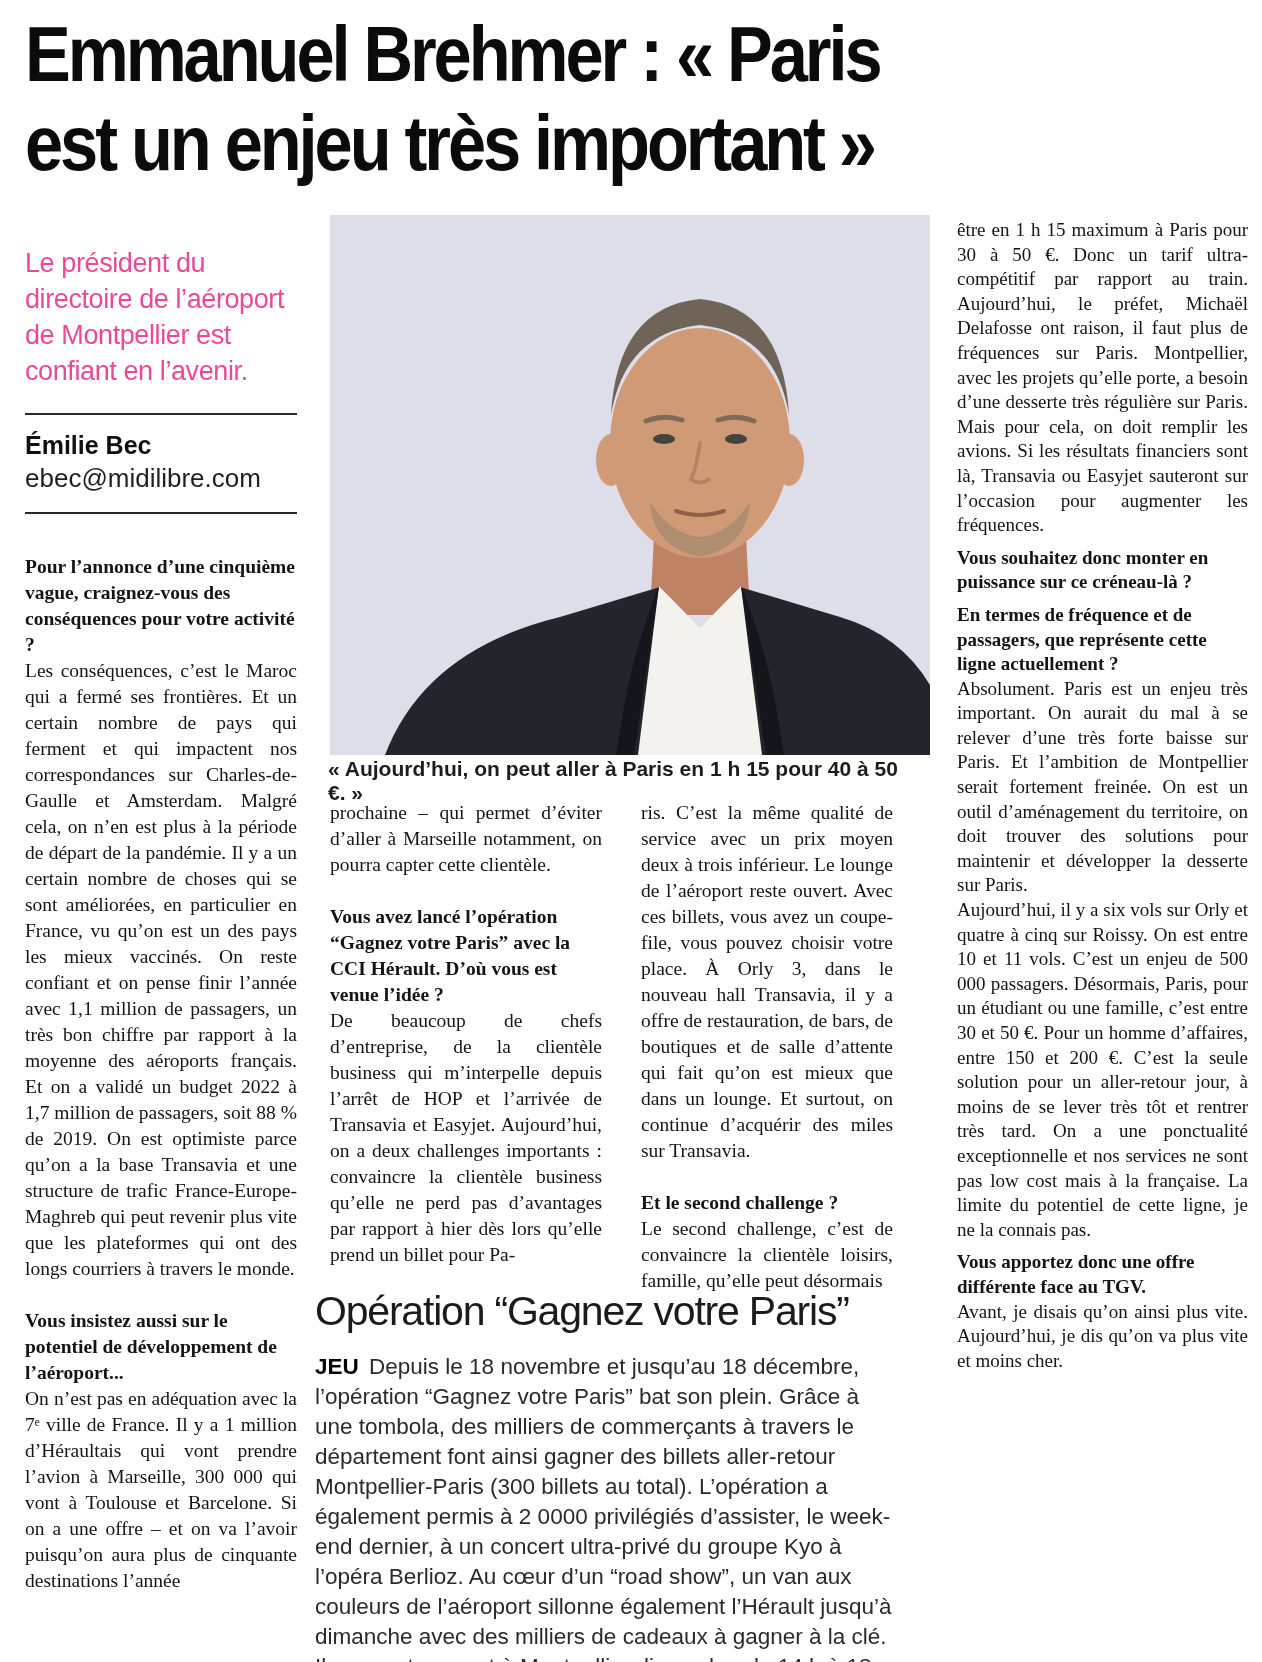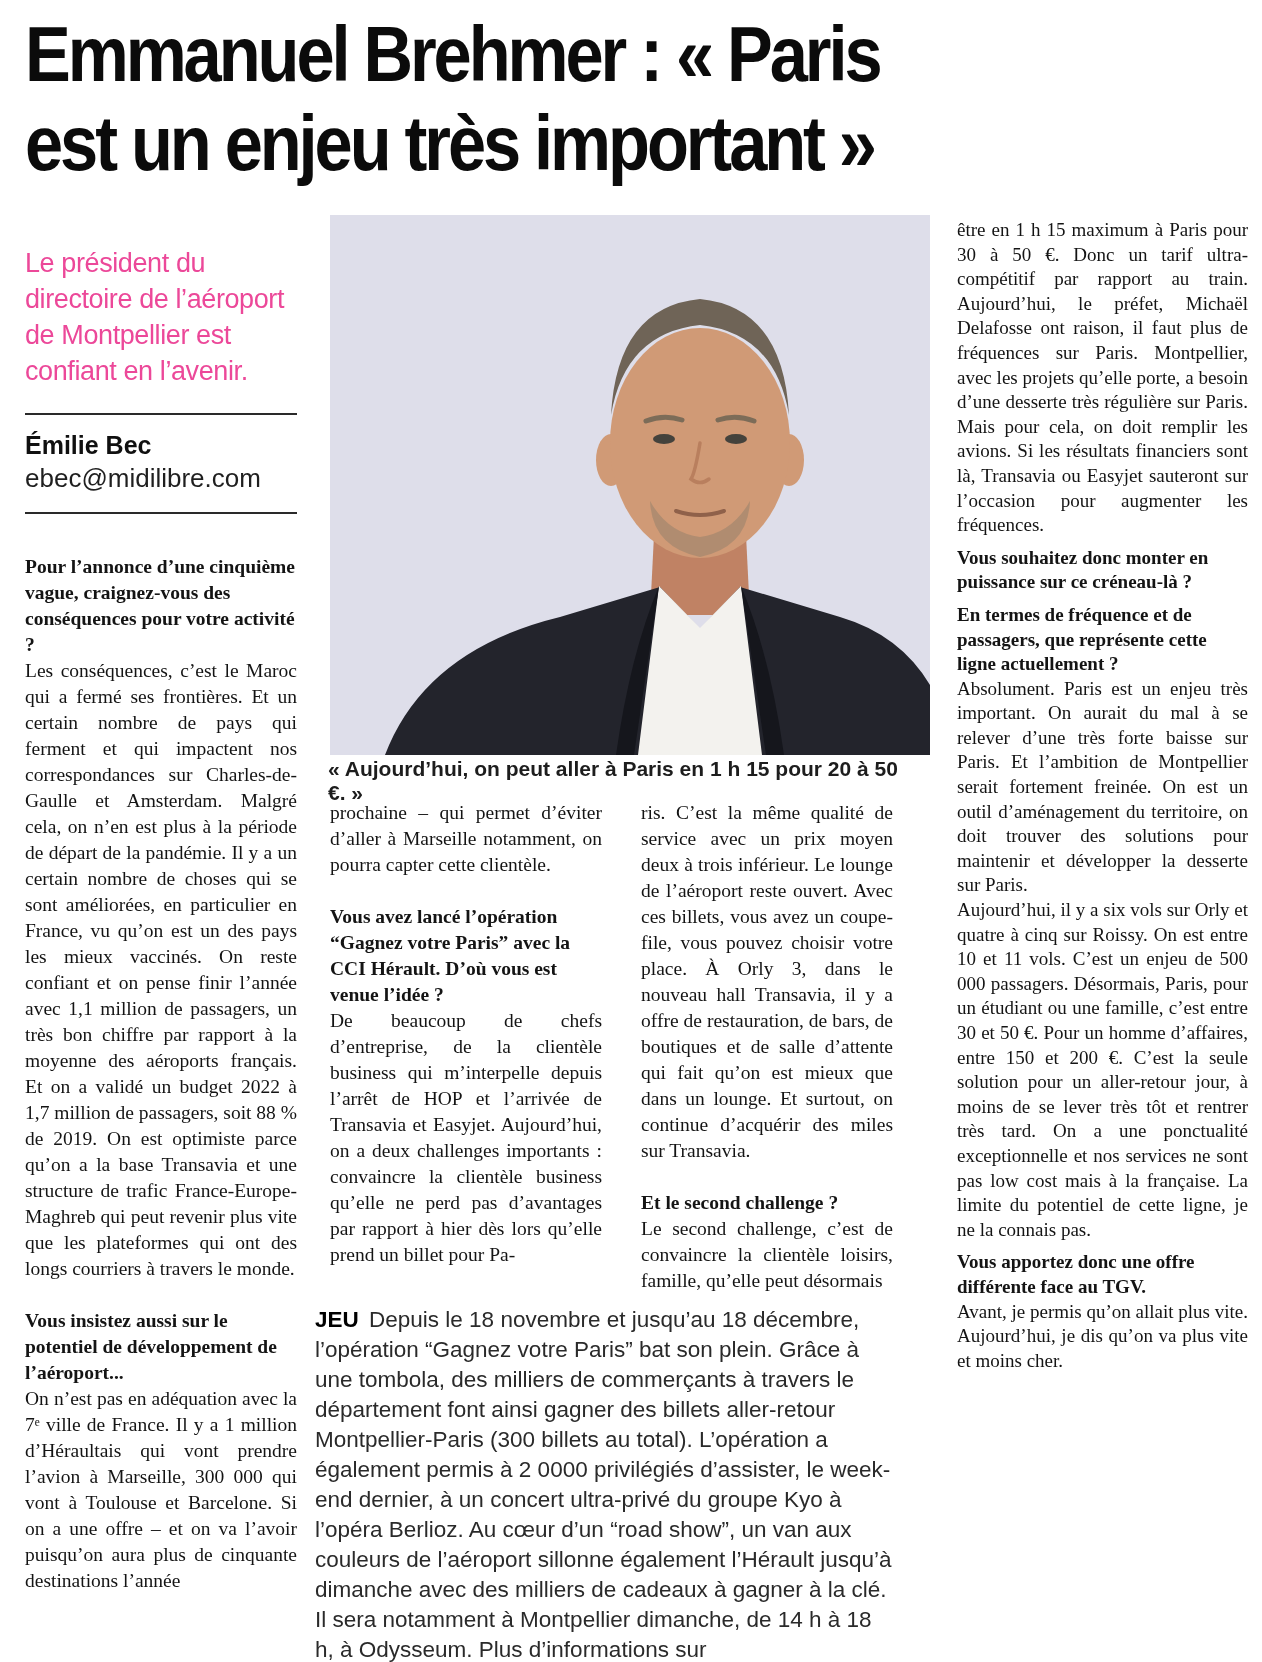--- a/index.html
+++ b/index.html
@@ -81,42 +81,43 @@
   <path d="M281,200 Q287,92 370,84 Q453,92 459,200 Q445,118 370,110 Q295,118 281,200 Z" fill="#6f6457"></path>
   <path d="M316,206 Q334,199 352,205" stroke="#7c6c58" stroke-width="5" fill="none" stroke-linecap="round"></path>
   <path d="M388,205 Q406,199 424,206" stroke="#7c6c58" stroke-width="5" fill="none" stroke-linecap="round"></path>
   <ellipse cx="334" cy="224" rx="11" ry="5" fill="#44423c"></ellipse>
   <ellipse cx="406" cy="224" rx="11" ry="5" fill="#44423c"></ellipse>
   <path d="M370,228 Q365,258 361,264 Q370,271 379,264" stroke="#b97f5e" stroke-width="3.5" fill="none" stroke-linecap="round"></path>
   <path d="M320,286 Q338,318 370,322 Q402,318 420,286 Q418,332 370,342 Q322,332 320,286 Z" fill="#96816b" opacity="0.55"></path>
   <path d="M346,296 Q370,304 394,296" stroke="#8f614a" stroke-width="4" fill="none" stroke-linecap="round"></path>
 </svg>
 
-<p class="caption">« Aujourd’hui, on peut aller à Paris en 1 h 15 pour 20 à 50 €. »</p>
+<p class="caption">« Aujourd’hui, on peut aller à Paris en 1 h 15 pour 40 à 50 €. »</p>
 
 <section class="col" id="col2">
   <p class="body-text">prochaine – qui permet d’éviter d’aller à Marseille notamment, on pourra capter cette clientèle.</p>
   <p class="body-text q">Vous avez lancé l’opération “Gagnez votre Paris” avec la CCI Hérault. D’où vous est venue l’idée ?</p>
   <p class="body-text">De beaucoup de chefs d’entreprise, de la clientèle business qui m’interpelle depuis l’arrêt de HOP et l’arrivée de Transavia et Easyjet. Aujourd’hui, on a deux challenges importants : convaincre la clientèle business qu’elle ne perd pas d’avantages par rapport à hier dès lors qu’elle prend un billet pour Pa-</p>
 </section>
 
 <section class="col" id="col3">
   <p class="body-text">ris. C’est la même qualité de service avec un prix moyen deux à trois inférieur. Le lounge de l’aéroport reste ouvert. Avec ces billets, vous avez un coupe-file, vous pouvez choisir votre place. À Orly 3, dans le nouveau hall Transavia, il y a offre de restauration, de bars, de boutiques et de salle d’attente qui fait qu’on est mieux que dans un lounge. Et surtout, on continue d’acquérir des miles sur Transavia.</p>
   <p class="body-text q">Et le second challenge ?</p>
   <p class="body-text">Le second challenge, c’est de convaincre la clientèle loisirs, famille, qu’elle peut désormais</p>
 </section>
 
 <section class="col" id="col4">
   <p class="body-text">être en 1 h 15 maximum à Paris pour 30 à 50 €. Donc un tarif ultra-compétitif par rapport au train. Aujourd’hui, le préfet, Michaël Delafosse ont raison, il faut plus de fréquences sur Paris. Montpellier, avec les projets qu’elle porte, a besoin d’une desserte très régulière sur Paris. Mais pour cela, on doit remplir les avions. Si les résultats financiers sont là, Transavia ou Easyjet sauteront sur l’occasion pour augmenter les fréquences.</p>
   <p class="body-text q">Vous souhaitez donc monter en puissance sur ce créneau-là ?</p>
   <p class="body-text q">En termes de fréquence et de passagers, que représente cette ligne actuellement ?</p>
   <p class="body-text">Absolument. Paris est un enjeu très important. On aurait du mal à se relever d’une très forte baisse sur Paris. Et l’ambition de Montpellier serait fortement freinée. On est un outil d’aménagement du territoire, on doit trouver des solutions pour maintenir et développer la desserte sur Paris.</p>
   <p class="body-text">Aujourd’hui, il y a six vols sur Orly et quatre à cinq sur Roissy. On est entre 10 et 11 vols. C’est un enjeu de 500 000 passagers. Désormais, Paris, pour un étudiant ou une famille, c’est entre 30 et 50 €. Pour un homme d’affaires, entre 150 et 200 €. C’est la seule solution pour un aller-retour jour, à moins de se lever très tôt et rentrer très tard. On a une ponctualité exceptionnelle et nos services ne sont pas low cost mais à la française. La limite du potentiel de cette ligne, je ne la connais pas.</p>
   <p class="body-text q">Vous apportez donc une offre différente face au TGV.</p>
-  <p class="body-text">Avant, je permis qu’on allait plus vite. Aujourd’hui, je dis qu’on va plus vite et moins cher.</p>
+  <p class="body-text">Avant, je disais qu’on ainsi plus vite. Aujourd’hui, je dis qu’on va plus vite et moins cher.</p>
 </section>
 
 <section class="box">
+  <h2 class="box-title">Opération “Gagnez votre Paris”</h2>
   <p class="box-body">
     <strong class="kicker">JEU</strong>
     <span>Depuis le 18 novembre et jusqu’au 18 décembre, l’opération “Gagnez votre Paris” bat son plein. Grâce à une tombola, des milliers de commerçants à travers le département font ainsi gagner des billets aller-retour Montpellier-Paris (300 billets au total). L’opération a également permis à 2 0000 privilégiés d’assister, le week-end dernier, à un concert ultra-privé du groupe Kyo à l’opéra Berlioz. Au cœur d’un “road show”, un van aux couleurs de l’aéroport sillonne également l’Hérault jusqu’à dimanche avec des milliers de cadeaux à gagner à la clé. Il sera notamment à Montpellier dimanche, de 14 h à 18 h, à Odysseum. Plus d’informations sur gagnezvotreparis.com.</span>
   </p>
 </section>
 
 </body></html>

